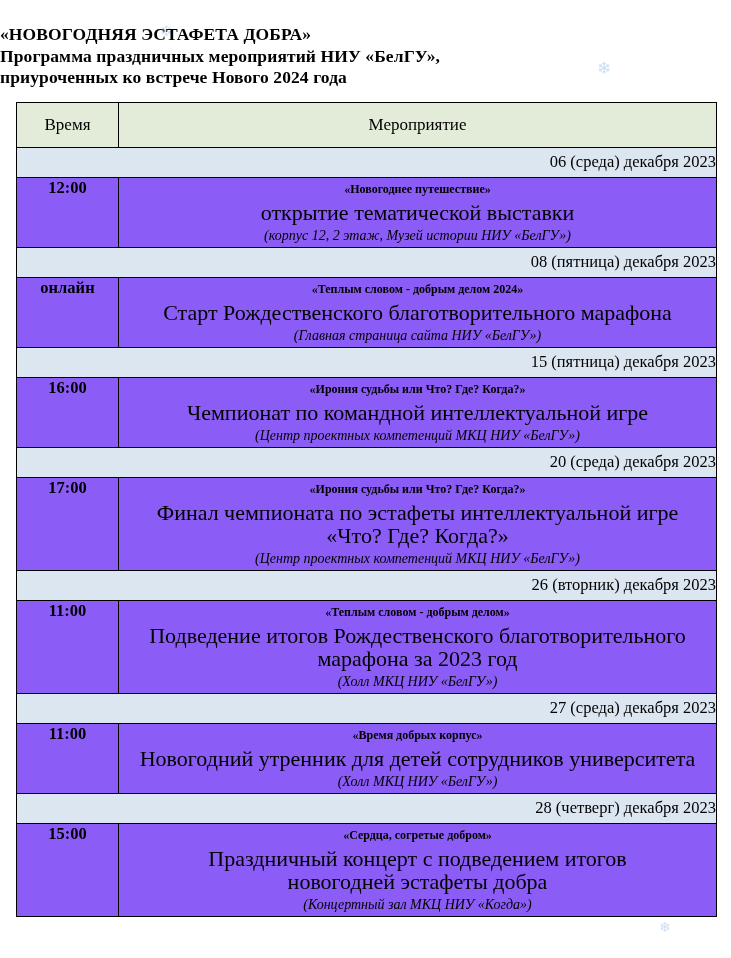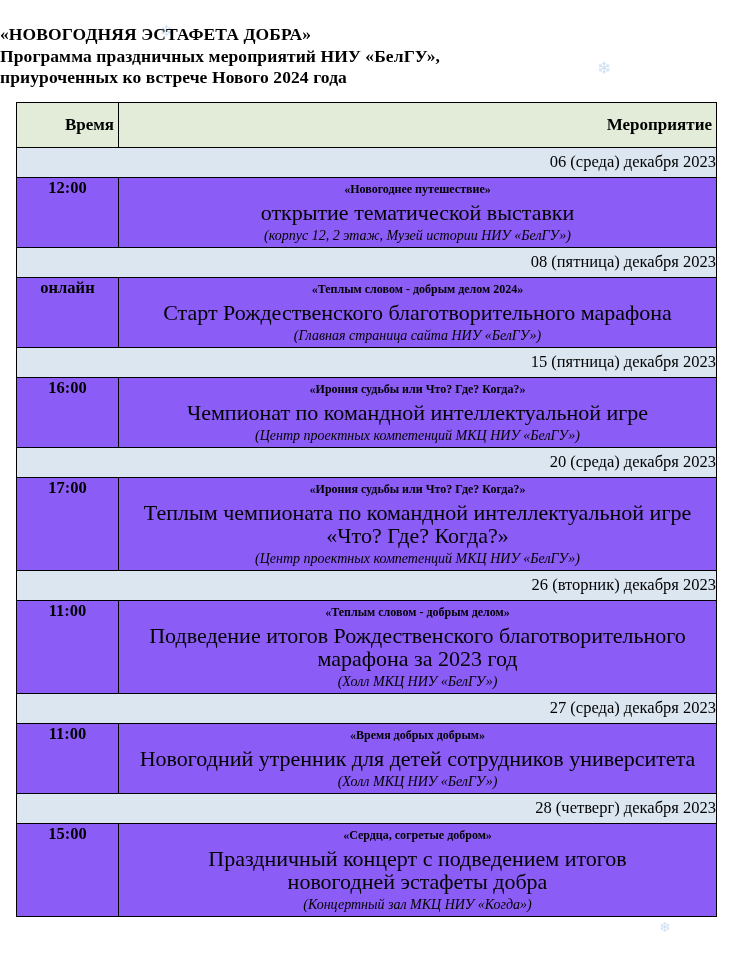--- a/index.html
+++ b/index.html
@@ -63,25 +63,24 @@
     border: 1.2px solid #000000;
     padding: 0;
     vertical-align: top;
   }
   col.c-time { width: 102px; }
   col.c-event { width: 598px; }
 
   
   tr.head-row td {
     background: #e2ecd9;
-    text-align: right;
+    text-align: center;
     vertical-align: middle;
     height: 44px;
     font-size: 17px;
-    font-weight: bold;
   }
   .head-cell-inner {
     padding: 2px 4px;
   }
 
   
   tr.date-row td {
     background: #dce6f1;
     text-align: right;
     vertical-align: middle;
@@ -194,21 +193,21 @@
             <div class="ev-place">(Центр проектных компетенций МКЦ НИУ «БелГУ»)</div>
           </td>
         </tr>
         <tr class="date-row">
           <td colspan="2">20 (среда) декабря 2023</td>
         </tr>
         <tr class="event-row">
           <td class="time-cell">17:00</td>
           <td class="event-cell">
             <div class="ev-title">«Ирония судьбы или Что? Где? Когда?»</div>
-            <div class="ev-desc">Теплым чемпионата по командной интеллектуальной игре</div>
+            <div class="ev-desc">Финал чемпионата по эстафеты интеллектуальной игре</div>
             <div class="ev-desc">«Что? Где? Когда?»</div>
             <div class="ev-place">(Центр проектных компетенций МКЦ НИУ «БелГУ»)</div>
           </td>
         </tr>
         <tr class="date-row">
           <td colspan="2">26 (вторник) декабря 2023</td>
         </tr>
         <tr class="event-row">
           <td class="time-cell">11:00</td>
           <td class="event-cell">
@@ -217,21 +216,21 @@
             <div class="ev-desc">марафона за 2023 год</div>
             <div class="ev-place">(Холл МКЦ НИУ «БелГУ»)</div>
           </td>
         </tr>
         <tr class="date-row">
           <td colspan="2">27 (среда) декабря 2023</td>
         </tr>
         <tr class="event-row">
           <td class="time-cell">11:00</td>
           <td class="event-cell">
-            <div class="ev-title">«Время добрых добрым»</div>
+            <div class="ev-title">«Время добрых корпус»</div>
             <div class="ev-desc">Новогодний утренник для детей сотрудников университета</div>
             <div class="ev-place">(Холл МКЦ НИУ «БелГУ»)</div>
           </td>
         </tr>
         <tr class="date-row">
           <td colspan="2">28 (четверг) декабря 2023</td>
         </tr>
         <tr class="event-row">
           <td class="time-cell">15:00</td>
           <td class="event-cell">

